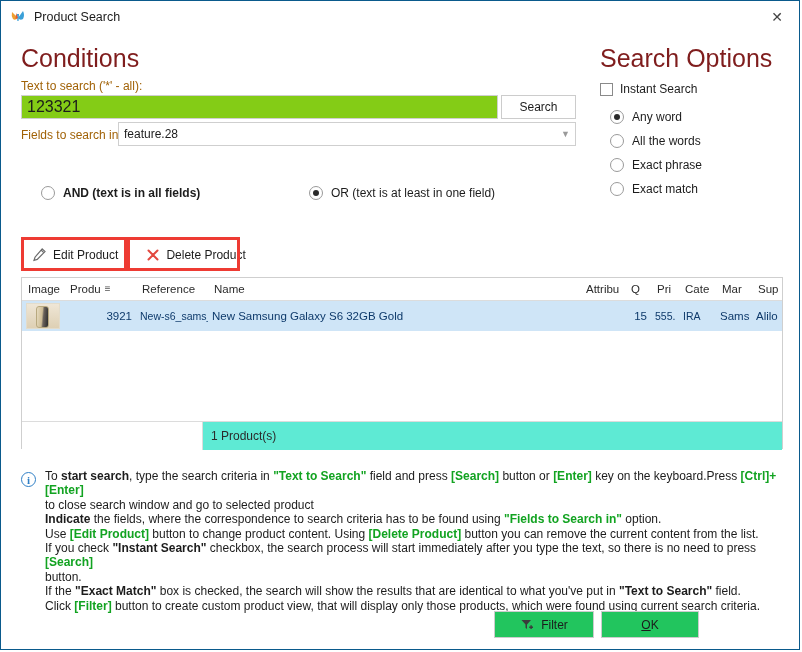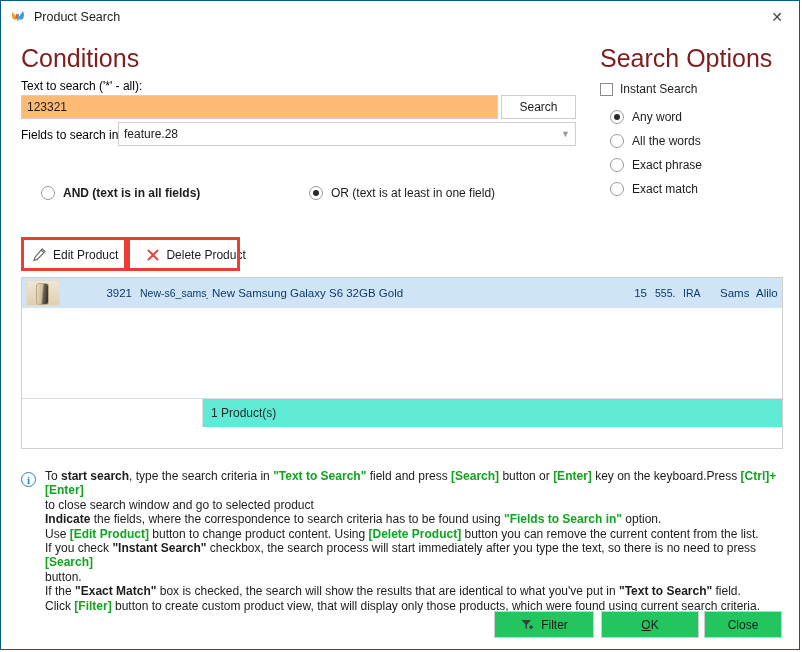--- a/index.html
+++ b/index.html
@@ -66,32 +66,32 @@
     font-size: 25px;
     color: #7f1d1d;
     font-weight: normal;
   }
   #conditions-title { left: 20px; top: 43px; }
   #options-title    { left: 599px; top: 43px; }
 
   .lbl {
     position: absolute;
     font-size: 12px;
-    color: #000000;
+    color: #a16207;
     white-space: nowrap;
   }
 
   
   .textinput {
     position: absolute;
     box-sizing: border-box;
     border: 1px solid #cfcfcf;
-    background: #fdba74;
+    background: #84cc16;
     font-family: "Liberation Sans", sans-serif;
-    font-size: 12px;
+    font-size: 16px;
     color: #1c1c1c;
     padding: 0 5px;
     outline: none;
   }
   .btn {
     position: absolute;
     box-sizing: border-box;
     border: 1px solid #cccccc;
     background: #ffffff;
     font-family: "Liberation Sans", sans-serif;
@@ -411,20 +411,35 @@
           <path d="M2.5 2.5 L11.5 11.5 M11.5 2.5 L2.5 11.5" stroke="#e2483f" stroke-width="2" stroke-linecap="round"></path>
         </svg>
       </span>
       <span>Delete Product</span>
     </div>
   </div>
   <div class="annot" id="annot-edit"></div>
   <div class="annot" id="annot-delete"></div>
 
   <div class="grid">
+    <div class="grid-head">
+      <div class="hcell" style="width:42px;">Image</div>
+      <div class="hcell" style="width:72px;">
+        <span>Produ</span>
+        <span class="sortmark">≡</span>
+      </div>
+      <div class="hcell" style="width:72px;">Reference</div>
+      <div class="hcell" style="width:372px;">Name</div>
+      <div class="hcell" style="width:45px;">Attribu</div>
+      <div class="hcell" style="width:26px;">Q</div>
+      <div class="hcell" style="width:28px;">Pri</div>
+      <div class="hcell" style="width:37px;">Cate</div>
+      <div class="hcell" style="width:36px;">Mar</div>
+      <div class="hcell" style="width:30px;">Sup</div>
+    </div>
 
     <div class="grid-row">
       <div class="dcell" style="width:42px;">
         <span class="thumb">
             <span class="phone"></span>
           </span>
       </div>
       <div class="dcell num" style="width:72px;">3921</div>
       <div class="dcell" style="width:72px; font-size:10.5px;">New-s6_sams_</div>
       <div class="dcell" style="width:372px;">New Samsung Galaxy S6 32GB Gold</div>
@@ -466,15 +481,14 @@
       </svg>
     </span>
     <span>Filter</span>
   </div>
 
   <div class="fbtn" style="left:600px; top:610px; width:98px;">
     <span class="uline">O</span>
       <span id="ok-rest">K</span>
   </div>
 
-  <div class="fbtn" style="left:703px; top:610px; width:78px;">Close</div>
 
 </div>
 
 </body></html>

